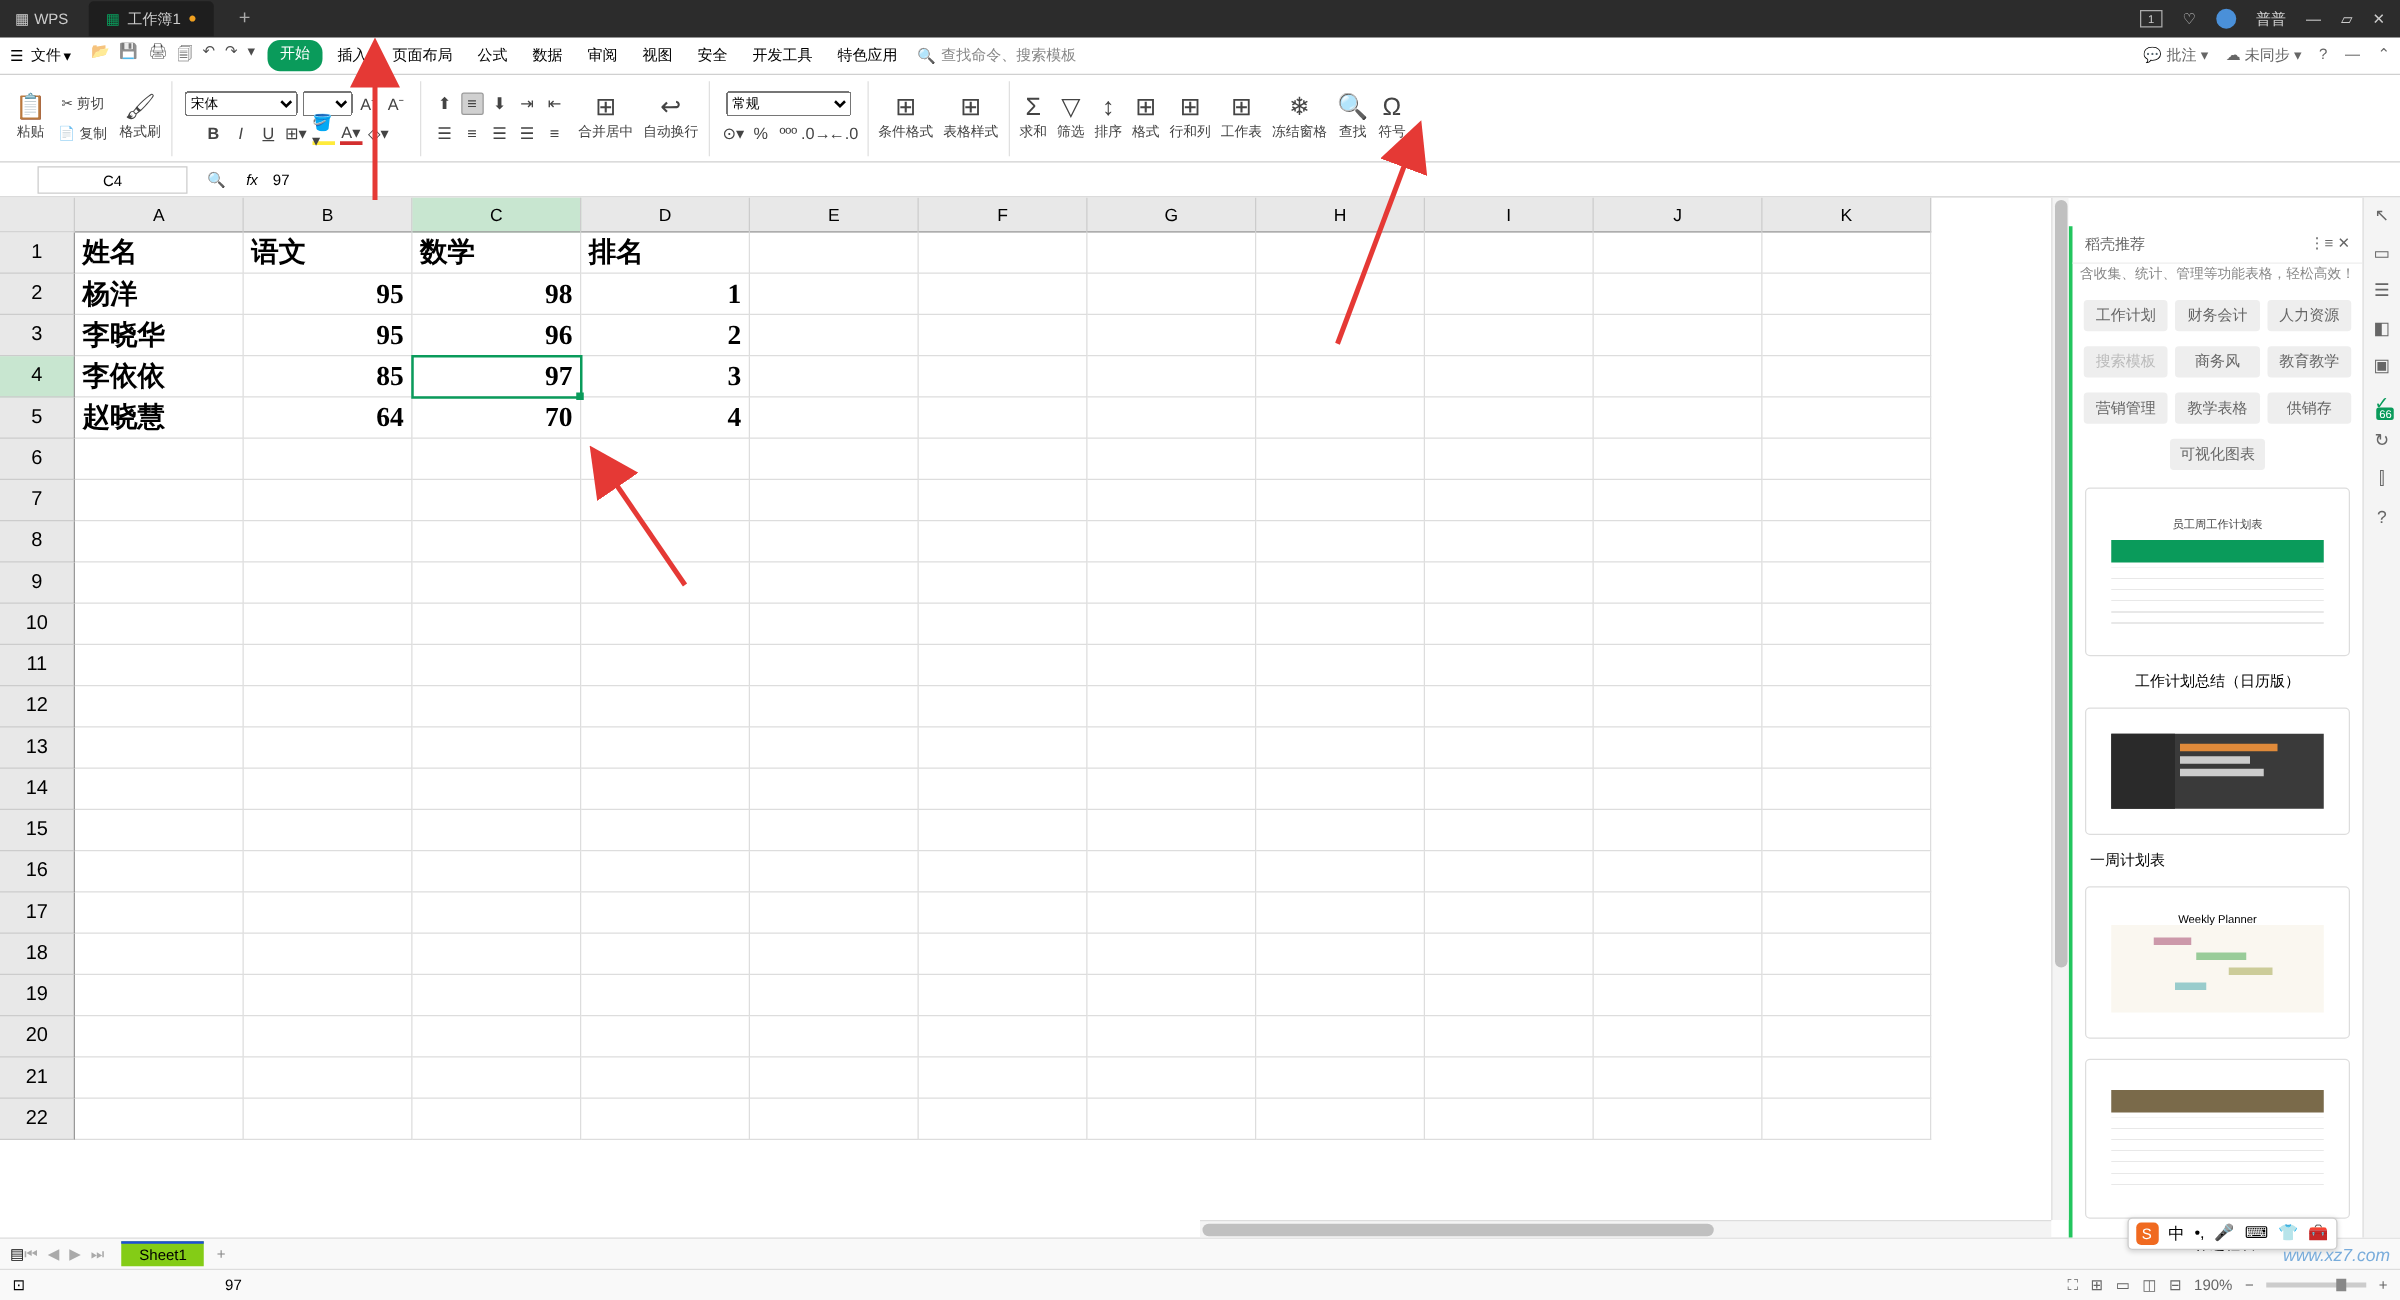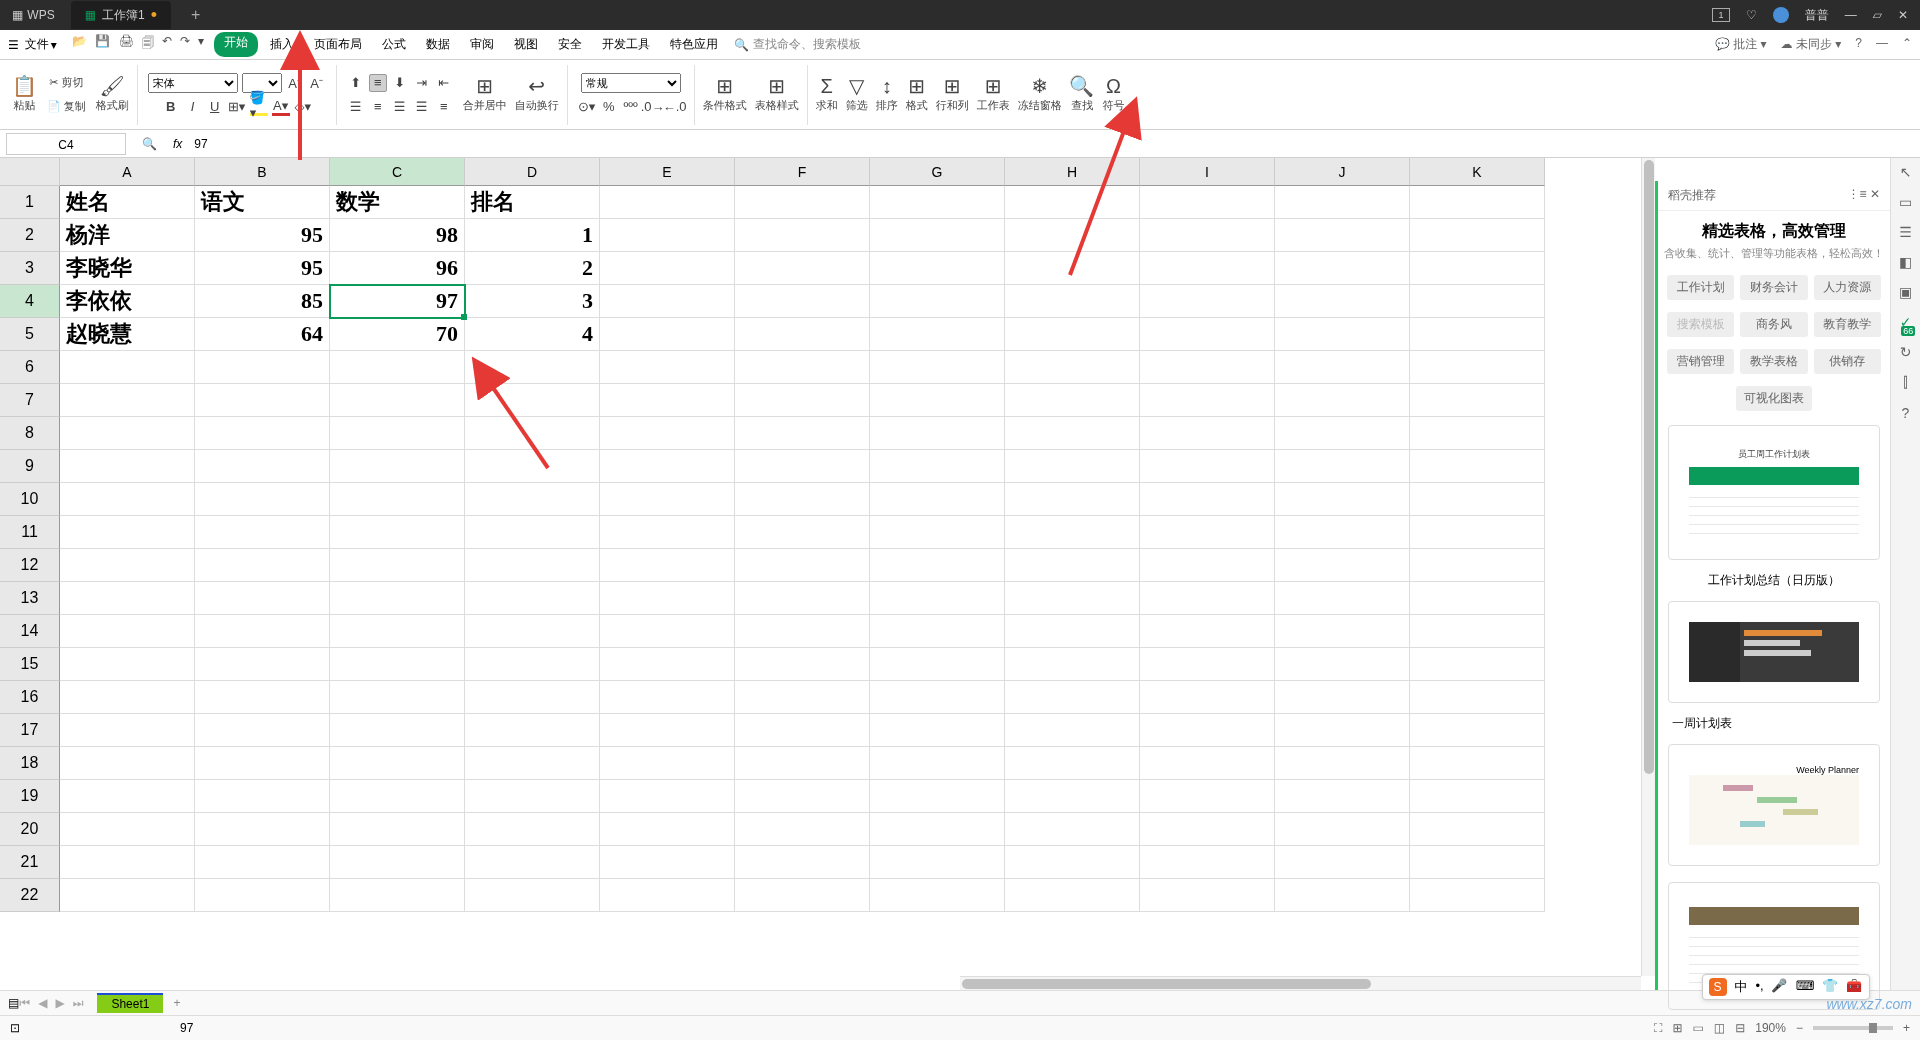--- a/index.html
+++ b/index.html
@@ -30,21 +30,21 @@
   .ribbon .divider { width: 1px; height: 60px; background: #e0e0e0; margin: 0 4px; }
   .ribbon .big-btn { display: flex; flex-direction: column; align-items: center; gap: 2px; padding: 4px; }
   .ribbon .ico { font-size: 20px; line-height: 1; }
   .ribbon .row { display: flex; gap: 4px; align-items: center; min-height: 24px; }
   .ribbon select.font { width: 90px; font-size: 11px; height: 20px; }
   .ribbon select.size { width: 40px; font-size: 11px; height: 20px; }
   .ribbon select.numfmt { width: 100px; font-size: 11px; height: 20px; }
   .ribbon .icon-btn { width: 18px; height: 18px; display:flex; align-items:center; justify-content:center; font-size: 13px; }
   .ribbon .align-active { background: #d0d0d0; border: 1px solid #999; border-radius: 2px; }
   
-  .formula-bar { height: 28px; border-bottom: 1px solid #d0d0d0; display: flex; align-items: center; font-size: 12px; }
+  .formula-bar { height: 28px; border-bottom: 1px solid #d0d0d0; display: flex; align-items: center; font-size: 12px; padding-left: 24px; }
   .formula-bar .cellref { width: 120px; border: 1px solid #ccc; margin: 0 6px; text-align: center; height: 22px; line-height: 22px; }
   .formula-bar .fx-icons { display:flex; gap: 8px; padding: 0 10px; color:#999;}
   .formula-bar .fx { font-style: italic; margin: 0 6px; }
   .formula-bar input { flex: 1; border: none; outline: none; height: 22px; font-size: 12px; padding: 0 6px; }
   
   .main-area { display: flex; height: calc(100% - 30px - 30px - 70px - 28px - 25px - 25px); }
   
   .sheet { flex: 1; position: relative; overflow: hidden; }
   .grid-top { display: flex; }
   .corner { width: 60px; height: 28px; background: #e8e8e8; border-right: 1px solid #ccc; border-bottom: 1px solid #ccc; }
@@ -648,21 +648,20 @@
     <div class="vscroll-track">
         <div class="thumb"></div>
       </div>
   </div>
 
   <div class="side-panel">
     <div class="sp-title">
       <span>稻壳推荐</span>
       <span><span>⋮≡</span> <span>✕</span></span>
     </div>
-    <div class="headline">精选表格，高效管理</div>
     <div class="sub">含收集、统计、管理等功能表格，轻松高效！</div>
     <div class="tabrow two">
       <span class="st">工作计划</span>
       <span class="st">财务会计</span>
       <span class="st">人力资源</span>
     </div>
     <div class="tabrow two">
       <span class="st search-box">搜索模板</span>
       <span class="st">商务风</span>
       <span class="st">教育教学</span>
@@ -686,21 +685,21 @@
           <div class="l"></div>
           <div class="r">
             <div class="bar"></div>
             <div class="bar" style="width:50%;background:#ccc;"></div>
             <div class="bar" style="width:60%;background:#ccc;"></div>
           </div>
         </div>
     </div>
     <div class="tpl-title" style="padding:4px 14px;">一周计划表</div>
     <div class="tpl">
-      <div style="text-align:right;font-size:9px;">Weekly Planner</div>
+      <div style="text-align:center;font-size:9px;">Weekly Planner</div>
       <div class="planner">
         <div class="blk" style="left:20%;top:10px;width:30px;background:#c9a;"></div>
         <div class="blk" style="left:40%;top:22px;width:40px;background:#9c9;"></div>
         <div class="blk" style="left:55%;top:34px;width:35px;background:#cc9;"></div>
         <div class="blk" style="left:30%;top:46px;width:25px;background:#9cc;"></div>
       </div>
     </div>
     <div class="tpl">
       <div class="tpl-head brown"></div>
         <div class="tpl-grid" style="height:60px;"></div>

